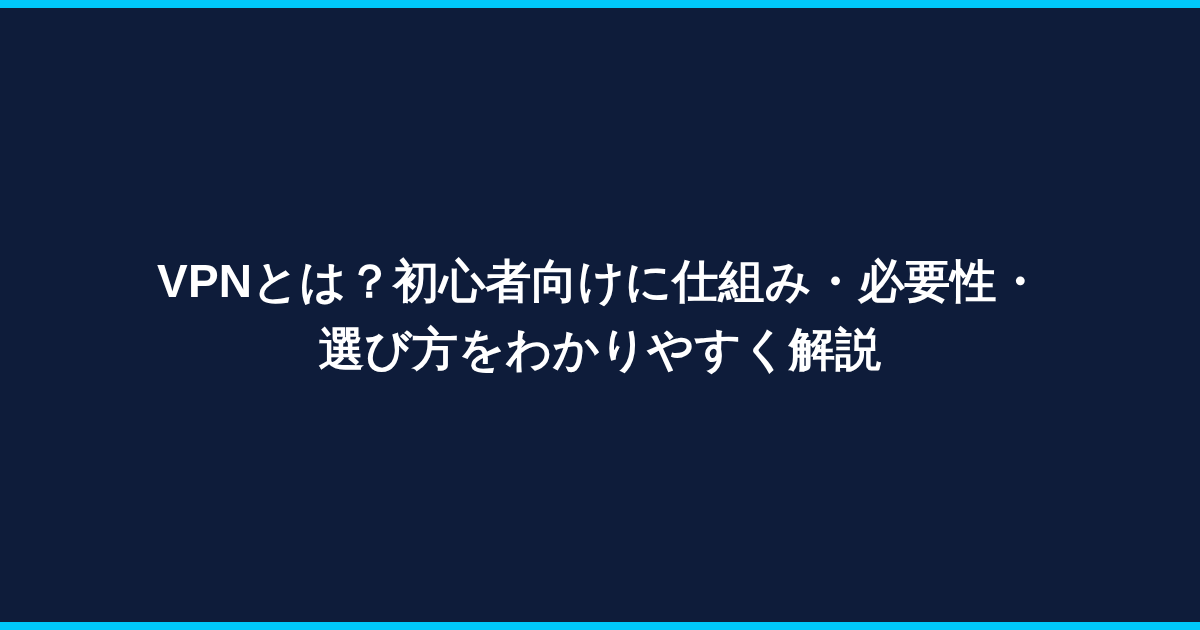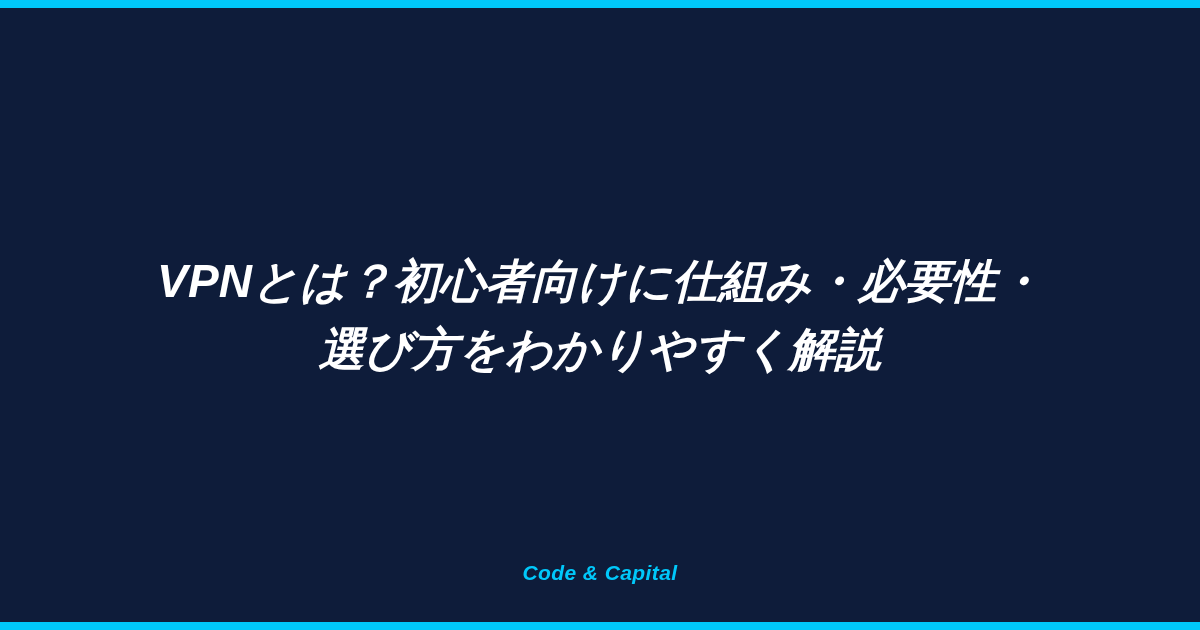--- a/index.html
+++ b/index.html
@@ -19,21 +19,20 @@
   .og-card {
     position: relative;
     width: 1200px;
     height: 630px;
     background: #0e1c3a;
     box-sizing: border-box;
     display: flex;
     flex-direction: column;
     align-items: center;
     justify-content: flex-start;
-    font-style: italic;
   }
 
   .accent-bar {
     position: absolute;
     left: 0;
     width: 1200px;
     height: 8px;
     background: #00c8fa;
   }
 
@@ -96,19 +95,16 @@
 <div class="og-card">
 
   <div class="accent-bar top"></div>
 
   <div class="card-body">
     <div class="title-block">
       <h1 class="og-title">VPNとは？初心者向けに仕組み・必要性・選び方をわかりやすく解説</h1>
     </div>
   </div>
 
-  <div class="brand-wrap">
-    <span class="brand-name">Code &amp; Capital</span>
-  </div>
 
   <div class="accent-bar bottom"></div>
 
 </div>
 
 </body></html>

